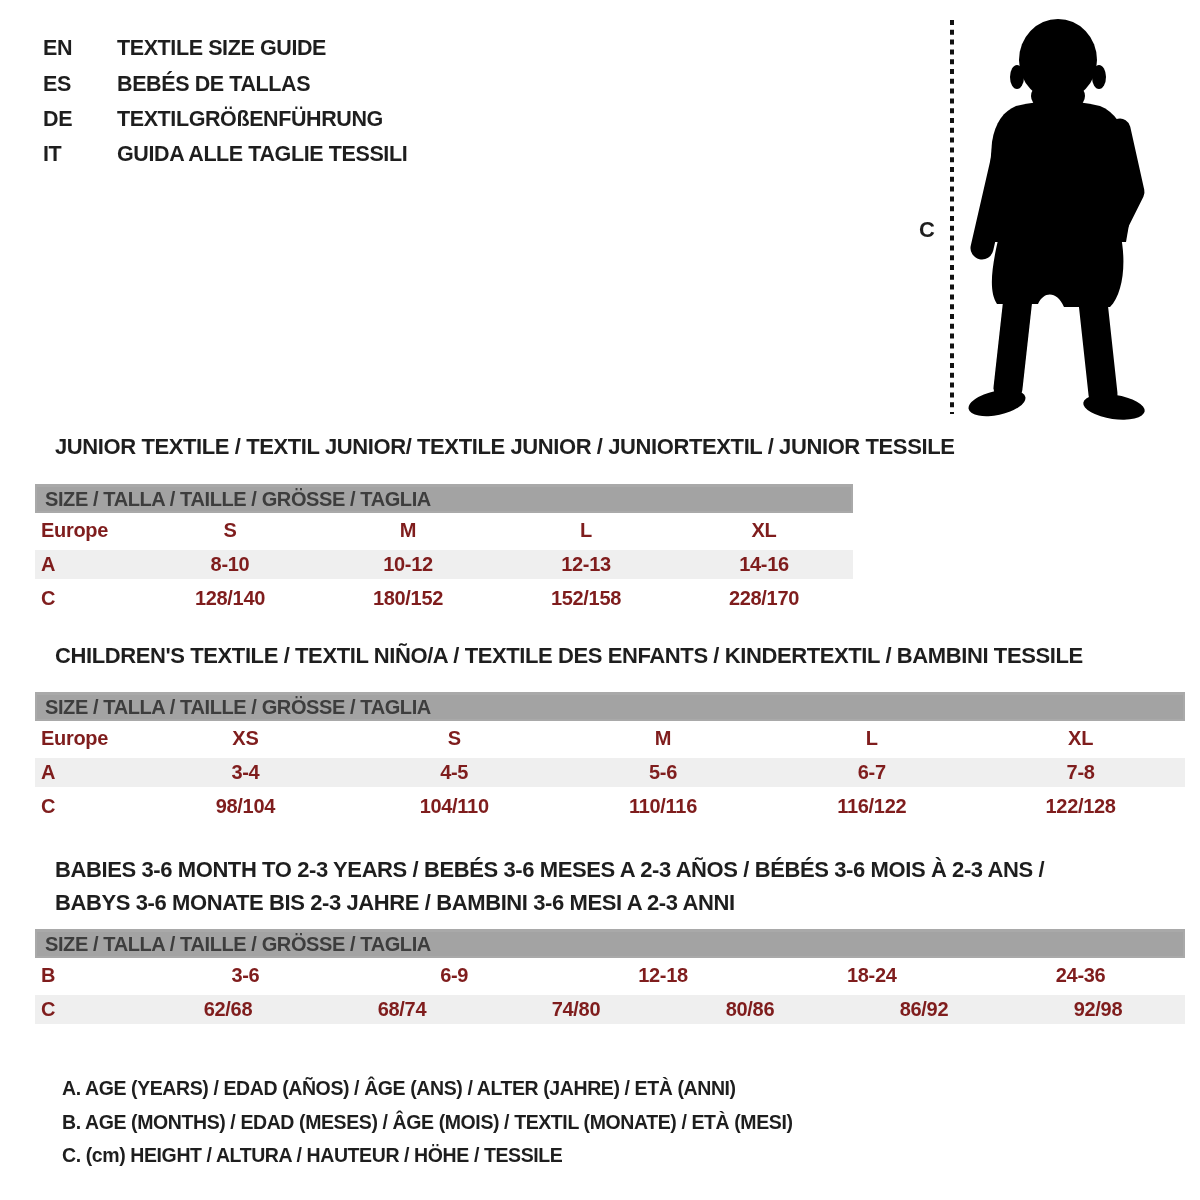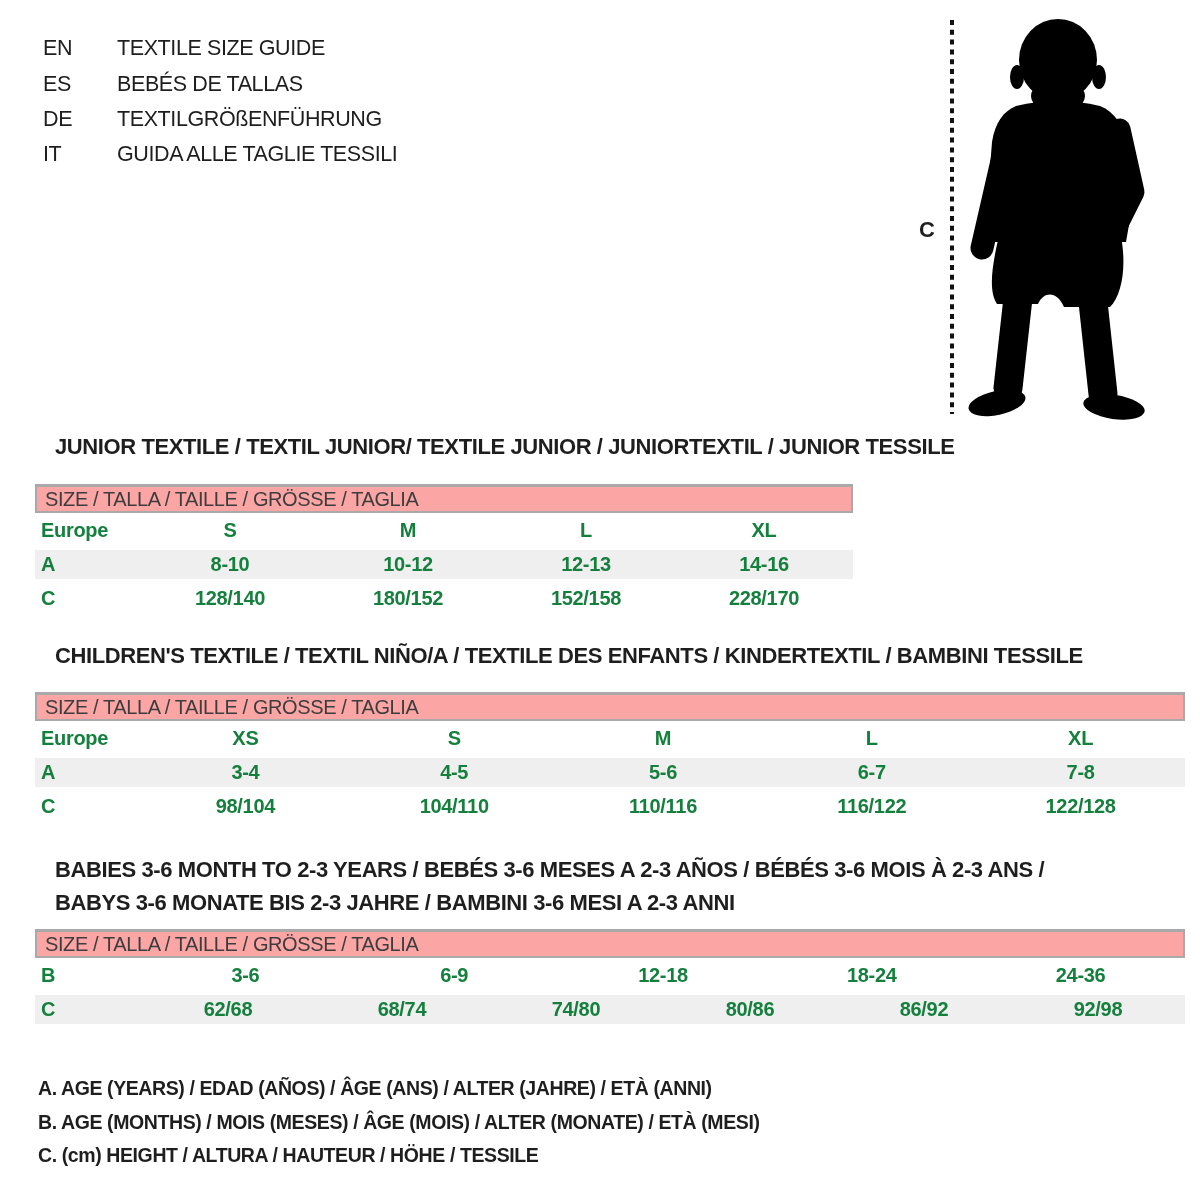--- a/index.html
+++ b/index.html
@@ -8,21 +8,21 @@
     background: #ffffff;
     overflow: hidden;
     font-family: "Liberation Sans", sans-serif;
     color: #1e1e1e;
   }
   .page { position: absolute; top: 0; left: 0; width: 1200px; height: 1200px; }
 
   
   .lang-list { position: absolute; left: 43px; top: 31px; }
   .lang-row { display: flex; align-items: center; height: 35.4px;
-              font-size: 21.5px; font-weight: normal; letter-spacing: -0.4px; white-space: nowrap; }
+              font-size: 21.5px; font-weight: bold; letter-spacing: -0.4px; white-space: nowrap; }
   .lang-code { width: 74px; }
 
   
   .figure-svg { position: absolute; left: 940px; top: 14px; }
   .measure-label { position: absolute; left: 919px; top: 219px;
                    font-size: 22px; font-weight: bold; line-height: 22px; }
 
   
   .section-title { position: absolute; left: 38px; font-size: 22px; font-weight: bold;
                    letter-spacing: -0.4px; white-space: nowrap; line-height: 22px; margin-left: 17px; }
@@ -30,38 +30,38 @@
   .title-children { top: 645px; }
   .title-babies   { top: 854px; line-height: 32.5px; }
 
   
   .size-table { position: absolute; left: 35px; }
   .tbl-junior   { top: 484px; width: 818px; }
   .tbl-children { top: 692px; width: 1150px; }
   .tbl-babies   { top: 929px; width: 1150px; }
 
   .size-bar { box-sizing: border-box; height: 29px;
-              background: #fca5a5;
+              background: #a3a3a3;
               border: 2px solid #a9a9a9; border-top-width: 3px;
               display: flex; align-items: center; padding-left: 8px;
-              font-size: 20px; font-weight: normal; letter-spacing: -0.4px; color: #3d3d3d;
+              font-size: 20px; font-weight: bold; letter-spacing: -0.4px; color: #3d3d3d;
               white-space: nowrap; }
 
   .trow { display: flex; align-items: stretch; height: 34px;
-          font-size: 20px; font-weight: bold; letter-spacing: -0.3px; color: #15803d; }
+          font-size: 20px; font-weight: bold; letter-spacing: -0.3px; color: #7f1d1d; }
   .trow.alt { background: #efefef; background-clip: content-box;
               box-sizing: border-box; padding: 3px 0 2px 0; }
   .cell { display: flex; align-items: center; }
   .c0 { width: 106px; padding-left: 6px; box-sizing: border-box; }
   .c  { flex: 1; justify-content: center; text-align: center; }
 
   
   .notes { position: absolute; left: 38px; top: 1072px; }
   .note-line { height: 33.5px; display: flex; align-items: center;
-               font-size: 19.5px; font-weight: bold; letter-spacing: -0.4px; white-space: nowrap; }
+               font-size: 19.5px; font-weight: bold; letter-spacing: -0.4px; white-space: nowrap; margin-left: 24px; }
 </style>
 </head>
 <body>
 
 <div class="page">
 
   <div class="lang-list">
     <div class="lang-row">
       <span class="lang-code">EN</span>
       <span class="lang-label">TEXTILE SIZE GUIDE</span>
@@ -182,17 +182,17 @@
       <div class="cell c">68/74</div>
       <div class="cell c">74/80</div>
       <div class="cell c">80/86</div>
       <div class="cell c">86/92</div>
       <div class="cell c">92/98</div>
     </div>
   </div>
 
   <div class="notes">
     <div class="note-line">A. AGE (YEARS) / EDAD (AÑOS) / ÂGE (ANS) / ALTER (JAHRE) / ETÀ (ANNI)</div>
-    <div class="note-line">B. AGE (MONTHS) / MOIS (MESES) / ÂGE (MOIS) / ALTER (MONATE) / ETÀ (MESI)</div>
+    <div class="note-line">B. AGE (MONTHS) / EDAD (MESES) / ÂGE (MOIS) / TEXTIL (MONATE) / ETÀ (MESI)</div>
     <div class="note-line">C. (cm) HEIGHT / ALTURA / HAUTEUR / HÖHE / TESSILE</div>
   </div>
 
 </div>
 
 </body></html>

